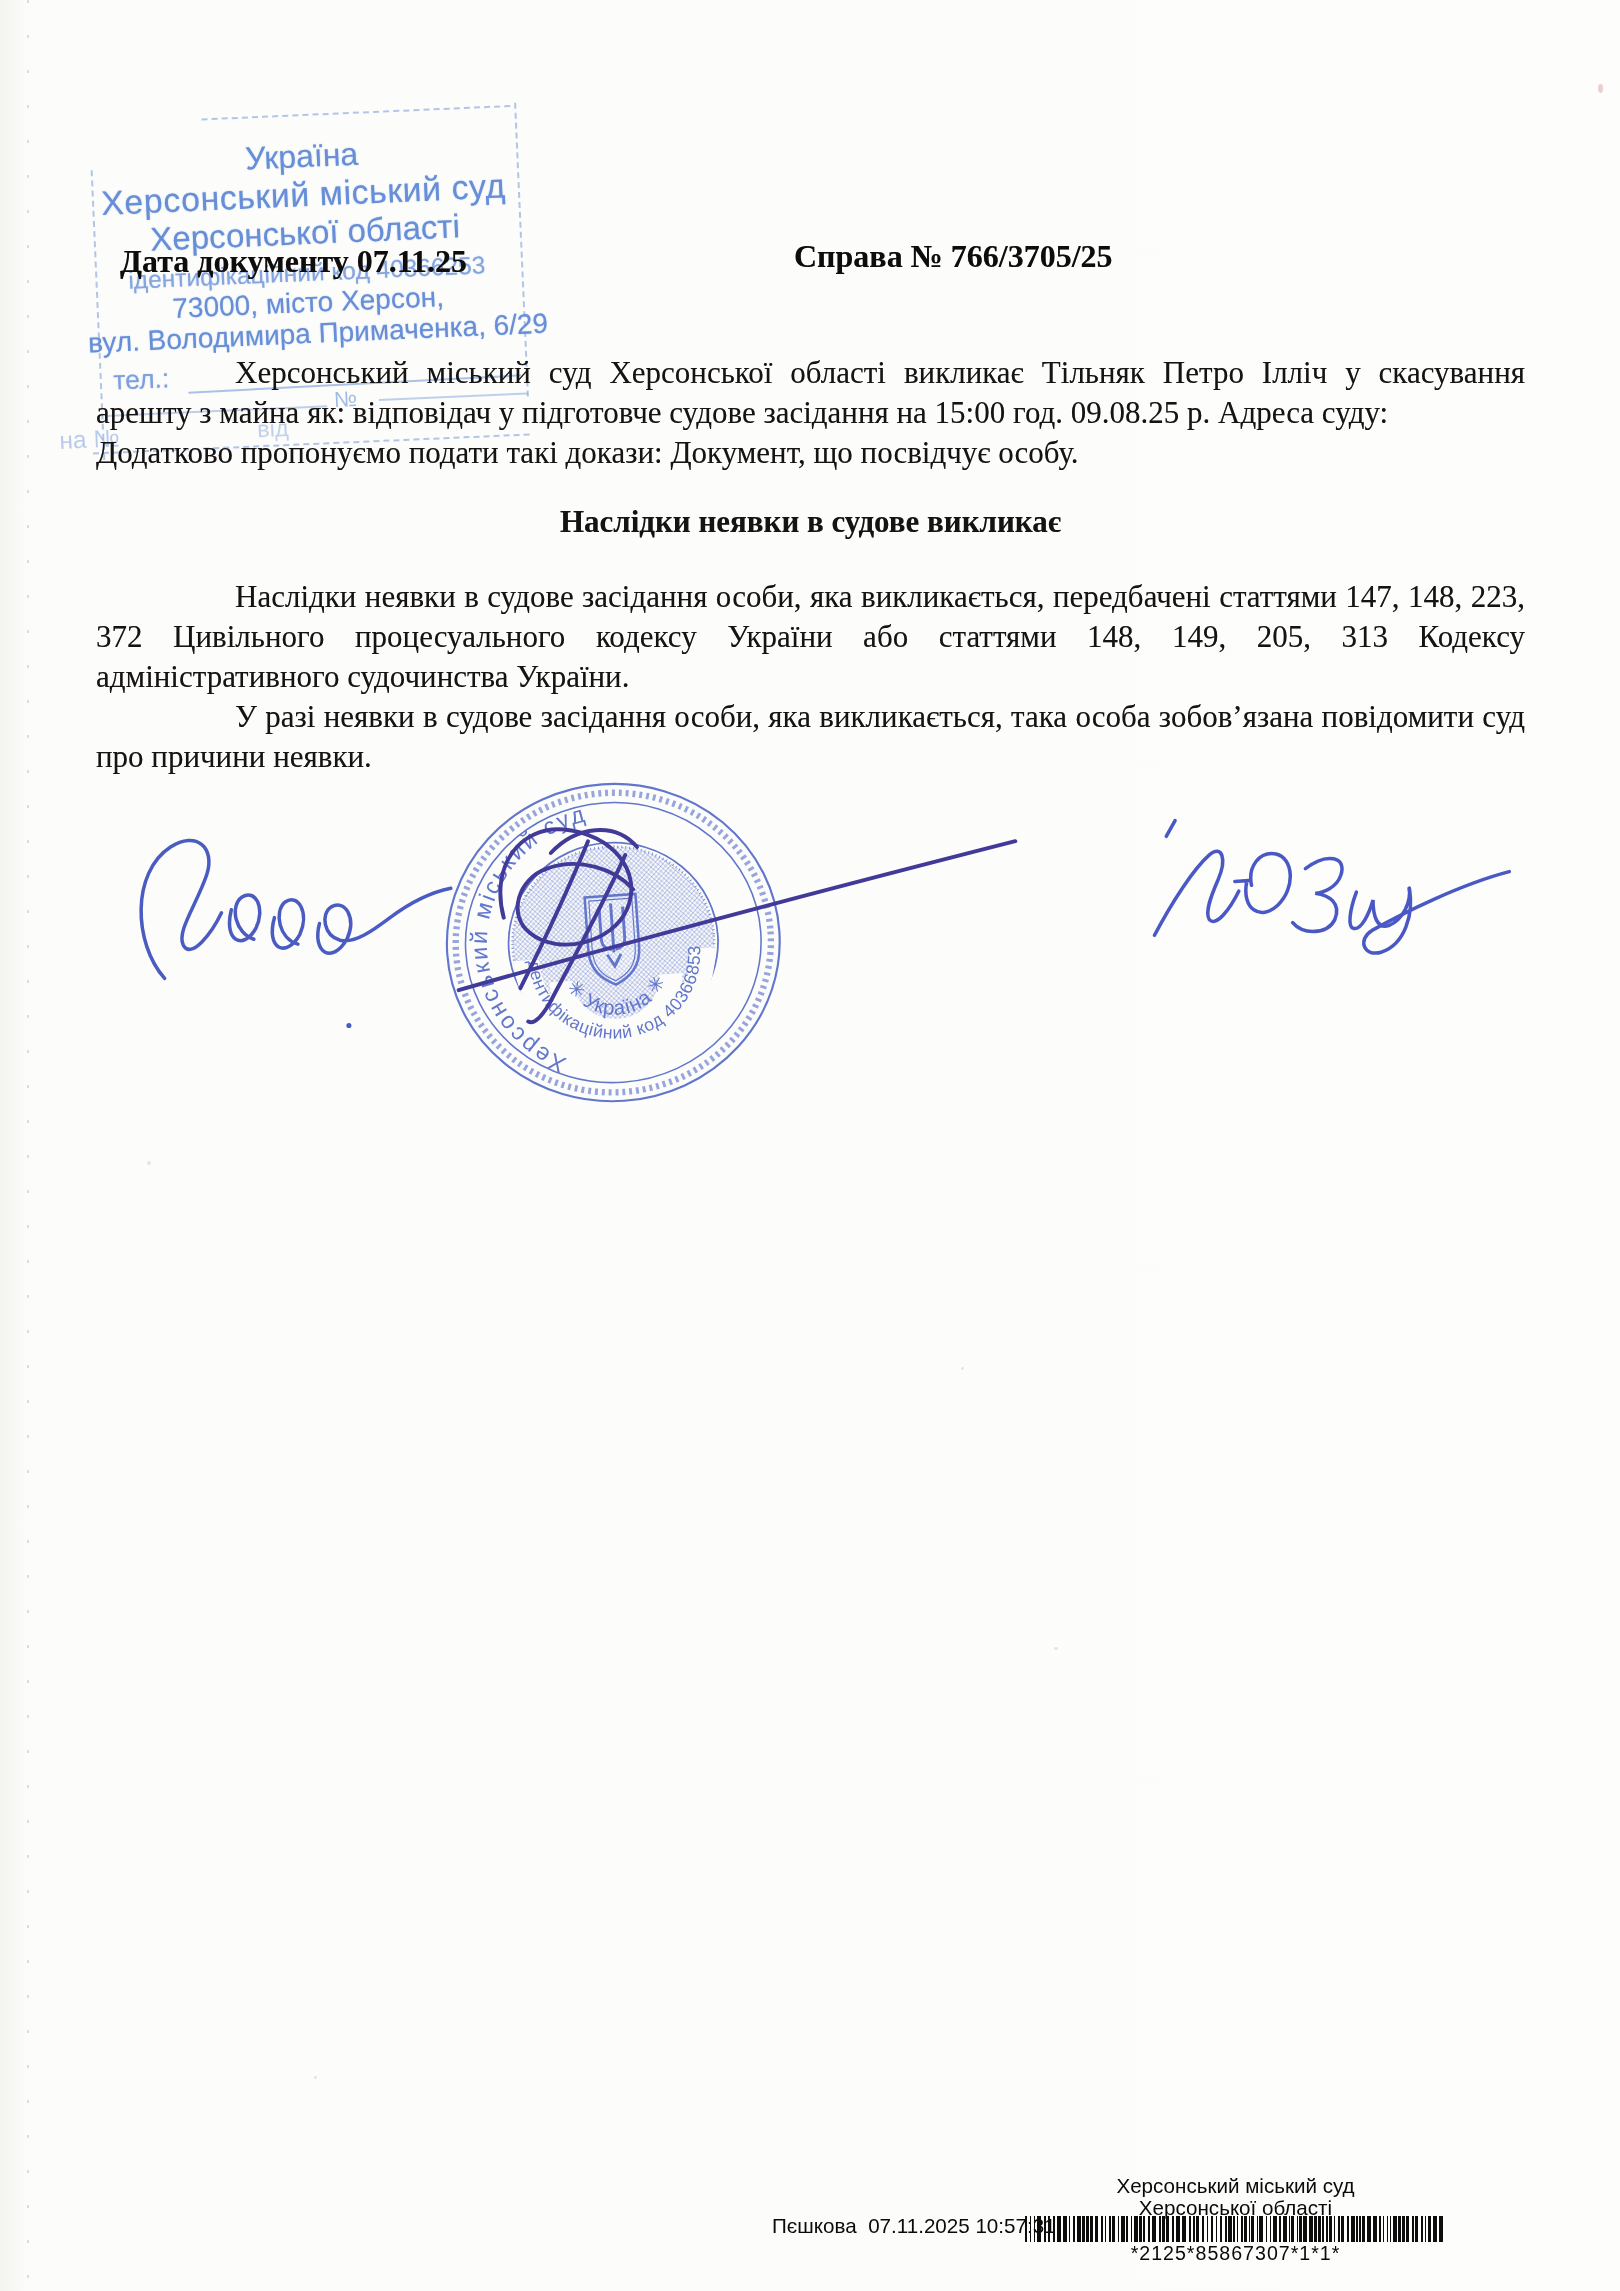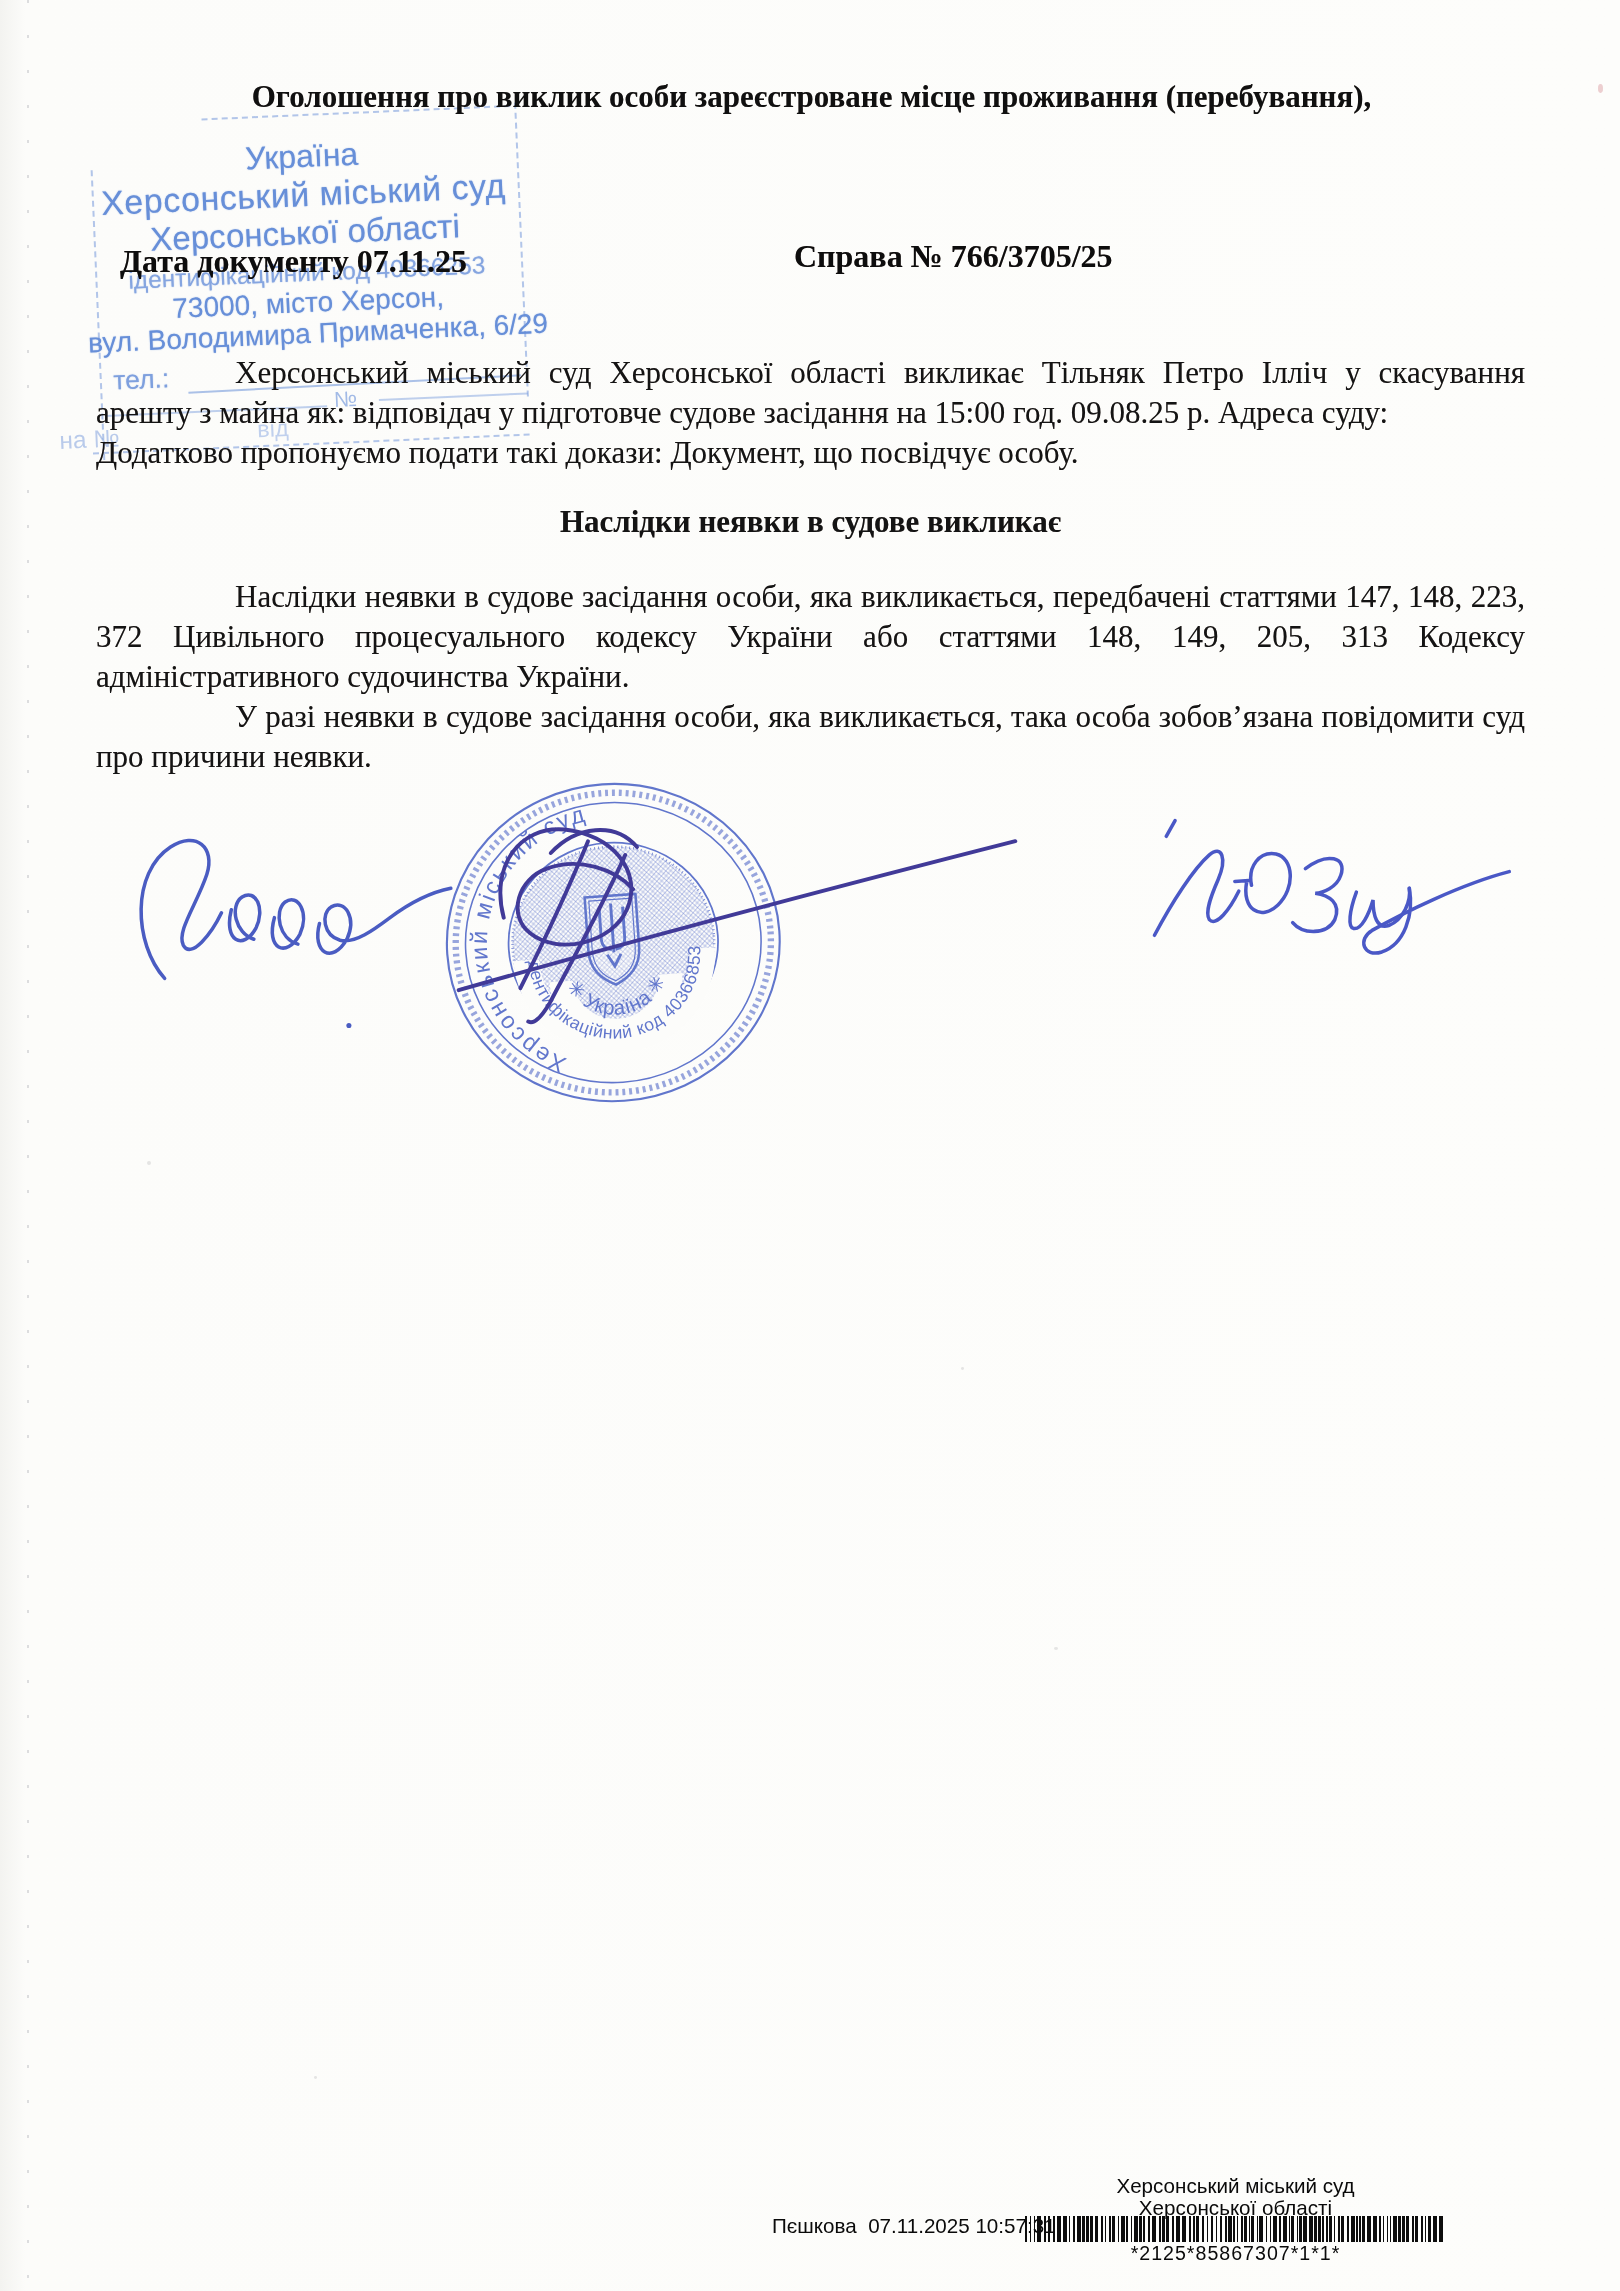--- a/index.html
+++ b/index.html
@@ -85,21 +85,20 @@
 <div class="page">
 
   <div class="scan-dots"></div>
   <div class="speck" style="left:147px;top:1161px;width:3.9px;height:3.9px"></div>
   <div class="speck" style="left:961px;top:1367px;width:2.9px;height:2.9px"></div>
   <div class="speck" style="left:1054px;top:1647px;width:3.9px;height:2.9px"></div>
   <div class="speck" style="left:314px;top:2076px;width:2.9px;height:2.9px"></div>
   <div class="speck pink" style="left:1598px;top:84px;width:4.9px;height:8.8px"></div>
 
   <div class="title">
-    <div>Оголошення про виклик особи зареєстроване місце проживання (перебування),</div>
   </div>
 
   <div class="corner-stamp">
     <div class="cs-dash" style="left:123px;top:-2px;width:309px"></div>
     <div class="cs-vdash" style="left:9.8px;top:45px;height:290px"></div>
     <div class="cs-vdash" style="left:436px;top:-3.9px;height:294px"></div>
     <div class="cs-dash" style="left:0;top:327px;width:437px"></div>
     <div class="ln cs-l1">Україна</div>
     <div class="ln cs-l2">Херсонський міський суд</div>
     <div class="ln cs-l3">Херсонської області</div>

